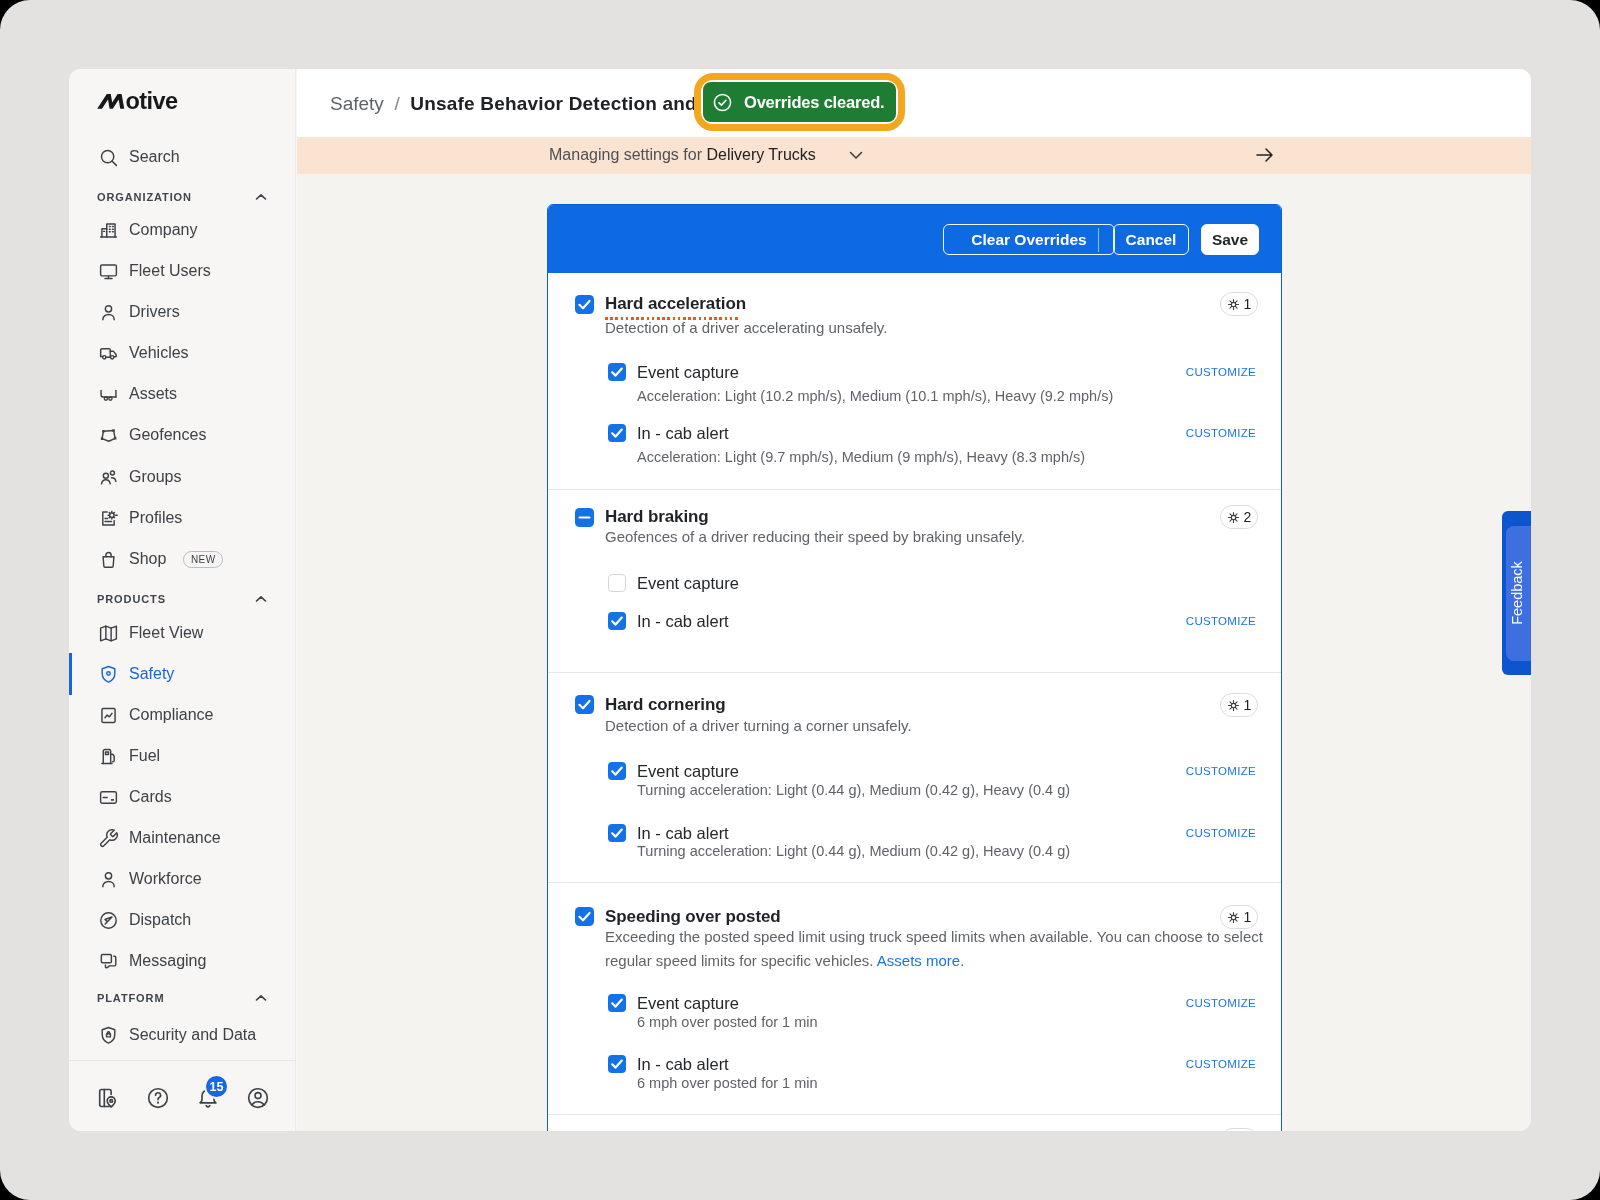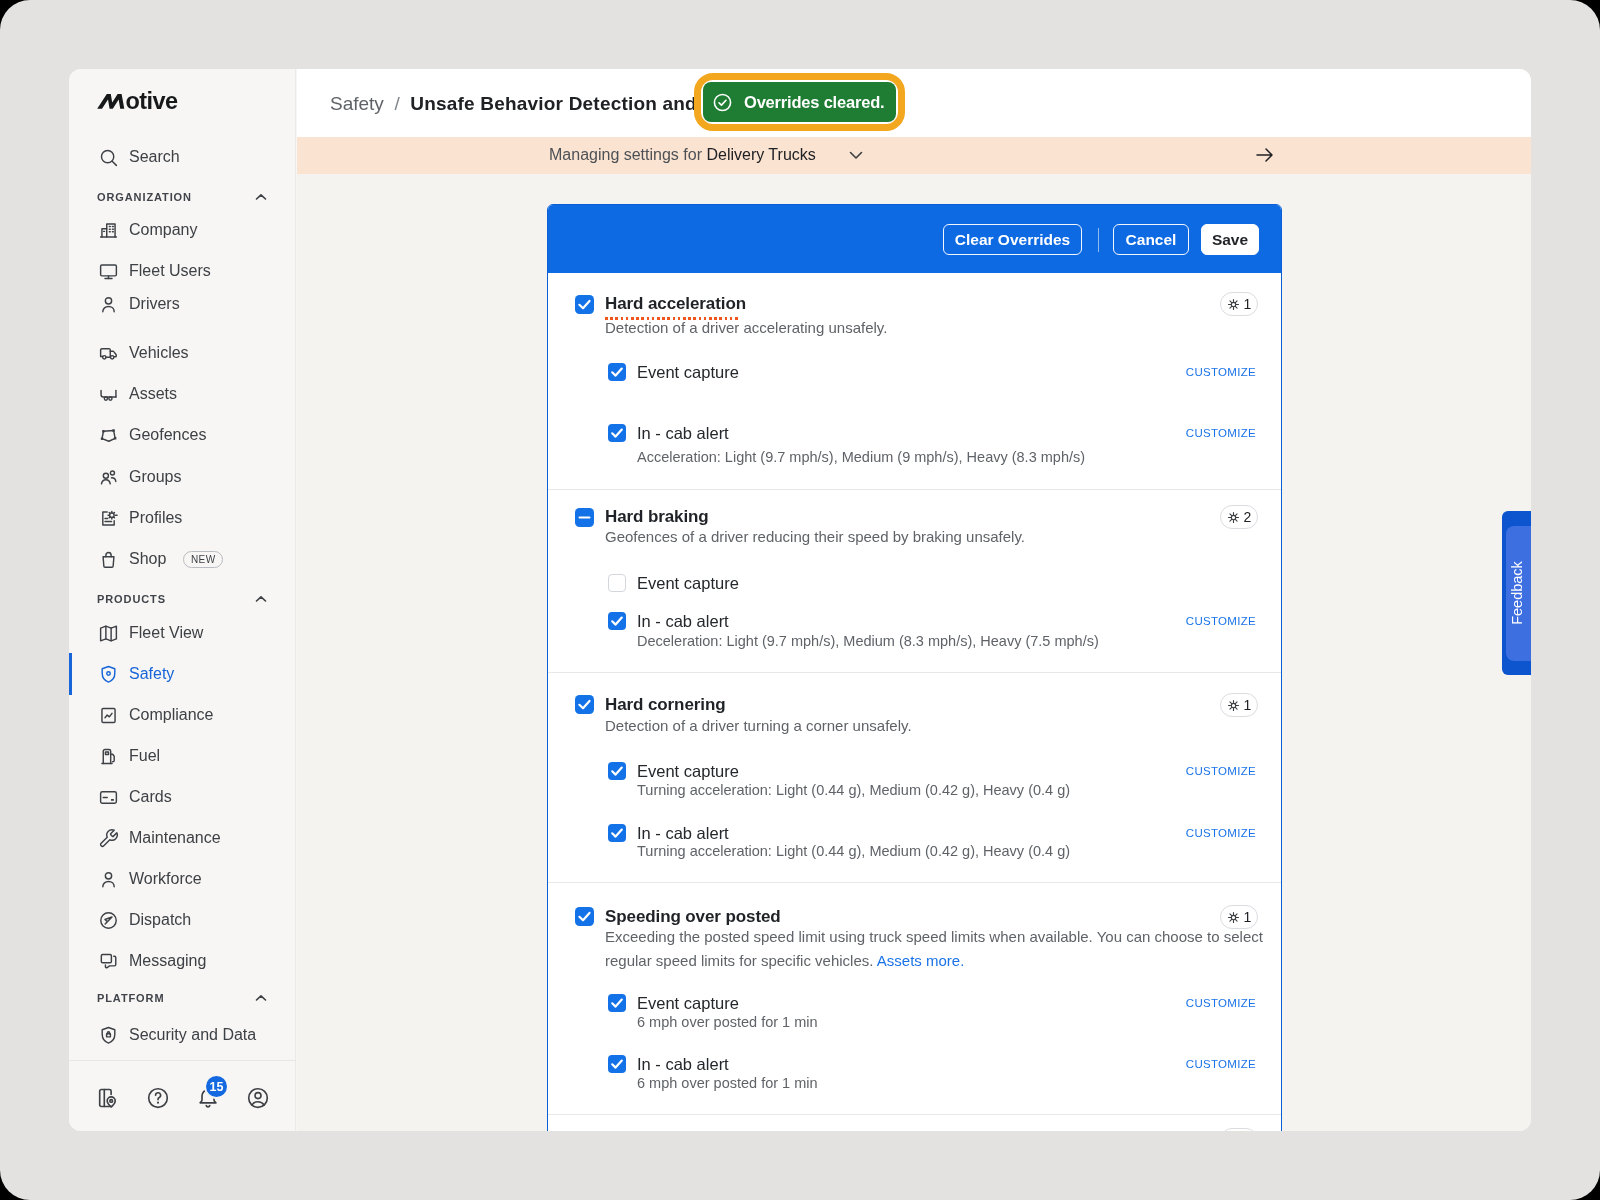--- a/index.html
+++ b/index.html
@@ -50,21 +50,21 @@
     <svg class="abs" style="left:552px;top:14px" width="14" height="9" viewBox="0 0 14 9">
         <polyline points="1.5,1.5 7,7 12.5,1.5" fill="none" stroke="#3c4043" stroke-width="1.6" stroke-linecap="round" stroke-linejoin="round"></polyline>
       </svg>
     <svg class="abs" style="left:958px;top:9px" width="20" height="18" viewBox="0 0 20 18">
         <path d="M2,9h15 M11,3l6,6l-6,6" fill="none" stroke="#202124" stroke-width="1.5" stroke-linecap="round" stroke-linejoin="round"></path>
       </svg>
   </div>
   <div id="content"></div>
   <div id="card">
     <div id="cardhead">
-      <div class="hbtn" style="left:395px;width:139px;">Clear Overrides</div>
+      <div class="hbtn" style="left:395px;width:172px;">Clear Overrides</div>
       <div class="abs" style="left:550px;top:23px;width:1px;height:24px;background:rgba(255,255,255,.55);"></div>
       <div class="hbtn" style="left:565px;width:76px;">Cancel</div>
       <div class="hbtn" style="left:653px;width:58px;background:#fff;border-color:#fff;color:#1f2226;">Save</div>
     </div>
 
     <div class="cb" style="left:27px;top:90px">
         <svg viewBox="0 0 19 19">
           <polyline points="4.4,9.8 8,13.2 14.5,5.9" stroke="#fff" stroke-width="2.2" fill="none" stroke-linecap="round" stroke-linejoin="round"></polyline>
         </svg>
       </div>
@@ -75,20 +75,21 @@
           <path d="M11.2,8h3 M8,11.2v3 M4.8,8h-3 M8,4.8v-3 M10.26,10.26L12.38,12.38 M5.74,10.26L3.62,12.38 M5.74,5.74L3.62,3.62 M10.26,5.74L12.38,3.62"></path>
         </svg>1</div>
     <div class="desc" style="top:113px">Detection of a driver accelerating unsafely.</div>
     <div class="cbs" style="left:60px;top:158px">
         <svg viewBox="0 0 18 18">
           <polyline points="4.2,9.3 7.6,12.6 13.8,5.6" stroke="#fff" stroke-width="2.2" fill="none" stroke-linecap="round" stroke-linejoin="round"></polyline>
         </svg>
       </div>
     <div class="lbl" style="top:156px">Event capture</div>
     <div class="cust" style="top:159px">CUSTOMIZE</div>
+    <div class="sdesc" style="top:182px">Acceleration: Light (10.2 mph/s), Medium (10.1 mph/s), Heavy (9.2 mph/s)</div>
     <div class="cbs" style="left:60px;top:219px">
         <svg viewBox="0 0 18 18">
           <polyline points="4.2,9.3 7.6,12.6 13.8,5.6" stroke="#fff" stroke-width="2.2" fill="none" stroke-linecap="round" stroke-linejoin="round"></polyline>
         </svg>
       </div>
     <div class="lbl" style="top:217px">In - cab alert</div>
     <div class="cust" style="top:220px">CUSTOMIZE</div>
     <div class="sdesc" style="top:243px">Acceleration: Light (9.7 mph/s), Medium (9 mph/s), Heavy (8.3 mph/s)</div>
     <div class="divl" style="top:284px"></div>
 
@@ -105,21 +106,20 @@
     <div class="desc" style="top:322px">Geofences of a driver reducing their speed by braking unsafely.</div>
     <div class="cbu" style="left:60px;top:369px"></div>
     <div class="lbl" style="top:367px">Event capture</div>
     <div class="cbs" style="left:60px;top:407px">
         <svg viewBox="0 0 18 18">
           <polyline points="4.2,9.3 7.6,12.6 13.8,5.6" stroke="#fff" stroke-width="2.2" fill="none" stroke-linecap="round" stroke-linejoin="round"></polyline>
         </svg>
       </div>
     <div class="lbl" style="top:405px">In - cab alert</div>
     <div class="cust" style="top:408px">CUSTOMIZE</div>
-    <div class="sdesc" style="top:427px">Deceleration: Light (9.7 mph/s), Medium (8.3 mph/s), Heavy (7.5 mph/s)</div>
     <div class="divl" style="top:467px"></div>
 
     <div class="cb" style="left:27px;top:490px">
         <svg viewBox="0 0 19 19">
           <polyline points="4.4,9.8 8,13.2 14.5,5.9" stroke="#fff" stroke-width="2.2" fill="none" stroke-linecap="round" stroke-linejoin="round"></polyline>
         </svg>
       </div>
     <div class="ttl" style="top:488px">Hard cornering</div>
     <div class="pill" style="top:488px"><svg width="13" height="13" viewBox="0 0 16 16" class="gear">
           <circle cx="8" cy="8" r="2.7"></circle>
@@ -191,21 +191,21 @@
           <path d="M4.5,19.5V10h5.5"></path>
           <path d="M10,19.5V4.5h9.5v15"></path>
           <path d="M3,19.5h18"></path>
           <path d="M13,7.5h1 M16.5,7.5h1 M13,10.5h1 M16.5,10.5h1 M13,13.5h1 M16.5,13.5h1 M6.5,13h1"></path>
         </svg>Company</div>
     <div class="it" style="top:190px"><svg viewBox="0 0 24 24" class="ic">
           <rect x="3" y="4.5" width="18" height="12.5" rx="1.5"></rect>
           <line x1="12" y1="17" x2="12" y2="20"></line>
           <line x1="8" y1="20" x2="16" y2="20"></line>
         </svg>Fleet Users</div>
-    <div class="it" style="top:223px"><svg viewBox="0 0 24 24" class="ic">
+    <div class="it" style="top:231px"><svg viewBox="0 0 24 24" class="ic">
           <circle cx="12" cy="7.8" r="3.6"></circle>
           <path d="M5.5,20.2c0-3.6 2.9-5.9 6.5-5.9s6.5,2.3 6.5,5.9"></path>
         </svg>Drivers</div>
     <div class="it" style="top:272px"><svg viewBox="0 0 24 24" class="ic">
           <path d="M3,15.5V8a1.5,1.5 0 0 1 1.5,-1.5h8A1.5,1.5 0 0 1 14,8v7.5"></path>
           <path d="M14,9.5h3.2a1,1 0 0 1 .8,.4l2.6,3.2a1,1 0 0 1 .2,.6v1.3a.8,.8 0 0 1 -.8,.8h-1.3"></path>
           <circle cx="7.2" cy="16.3" r="1.9"></circle>
           <circle cx="16.2" cy="16.3" r="1.9"></circle>
           <path d="M9.2,16.3h4.9 M3,15.5h2.2"></path>
         </svg>Vehicles</div>

